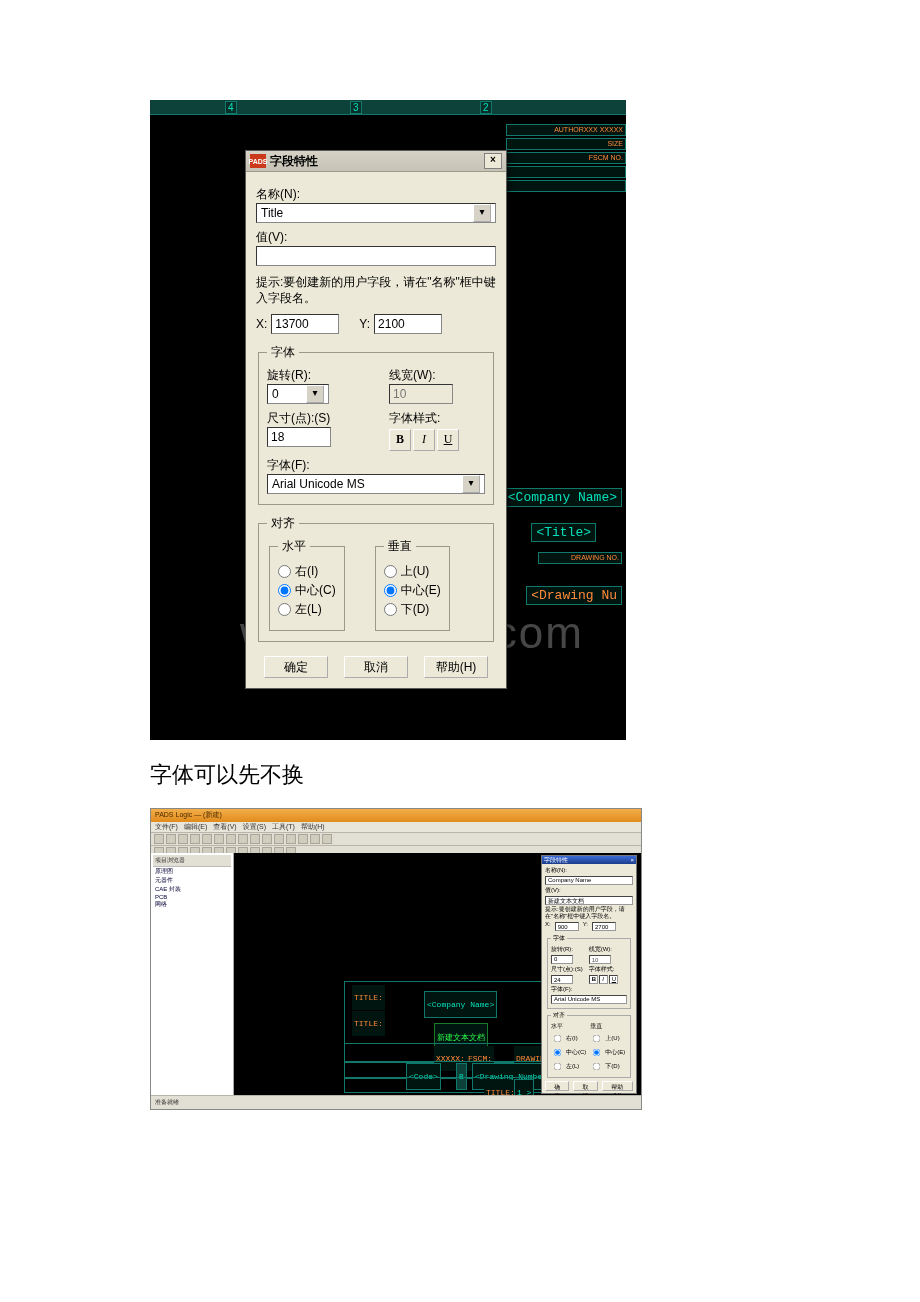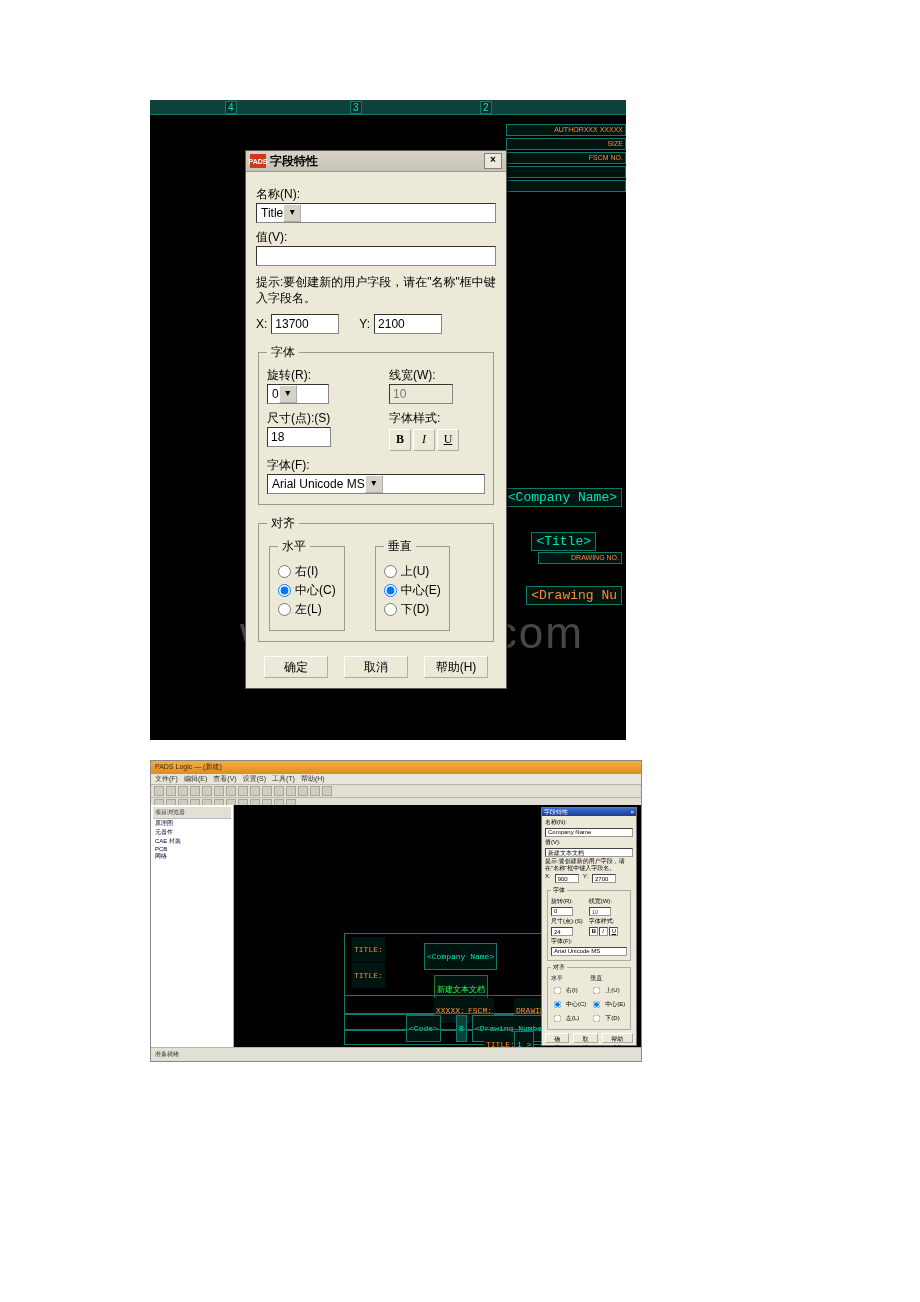--- a/index.html
+++ b/index.html
@@ -113,21 +113,21 @@
   .lbl { margin-top: 6px; }
   .combo, .txt {
     width: 100%;
     height: 20px;
     border: 1px inset #888;
     background: #fff;
     font-size: 12px;
     padding: 1px 4px;
     box-sizing: border-box;
   }
-  .combo { display: flex; align-items: center; justify-content: flex-start; }
+  .combo { display: flex; align-items: center; justify-content: space-between; }
   .combo .arrow {
     width: 16px; height: 16px;
     background: #d6d3c6;
     border: 1px outset #fff;
     text-align: center;
     font-size: 10px;
     line-height: 14px;
   }
   .hint { margin-top: 8px; line-height: 1.35; }
   .row-xy { display: flex; gap: 20px; margin-top: 8px; align-items: center; }
@@ -287,21 +287,21 @@
         <span class="tick" style="left:330px">2</span>
       </div>
       <div class="tb-strip">
         <div class="thin">AUTHORXXX XXXXX</div>
         <div class="thin">SIZE</div>
         <div class="thin">FSCM NO.</div>
         <div class="thin"></div>
         <div class="thin"></div>
       </div>
       <div class="placeholder" style="right:4px; top:388px;">&lt;Company Name&gt;</div>
-      <div class="placeholder" style="right:30px; top:432px;">&lt;Title&gt;</div>
+      <div class="placeholder" style="right:30px; top:423px;">&lt;Title&gt;</div>
       <div class="thin" style="position:absolute; right:4px; top:452px; width:80px; height:10px; border:1px solid #0f7a6c; font-size:7px; color:#ff8a3a; text-align:right; padding-right:2px; line-height:10px; background:#001410;">DRAWING NO.</div>
       <div class="placeholder or" style="right:4px; top:486px;">&lt;Drawing Nu</div>
     </div>
 
     <div class="watermark">www.bdocx.com</div>
 
     <div class="dlg">
       <div class="titlebar">
         <span class="logo">PADS</span>
         <span class="ttl">字段特性</span>
@@ -398,20 +398,21 @@
 
         <div class="btnrow">
           <button class="btn">确定</button>
           <button class="btn">取消</button>
           <button class="btn">帮助(H)</button>
         </div>
       </div>
     </div>
   </div>
 
+  <div class="caption">字体可以先不换</div>
 
   <div class="shot2">
     <div class="s2-title">PADS Logic — (新建)</div>
     <div class="s2-menu">
       <span>文件(F)</span>
       <span>编辑(E)</span>
       <span>查看(V)</span>
       <span>设置(S)</span>
       <span>工具(T)</span>
       <span>帮助(H)</span>

